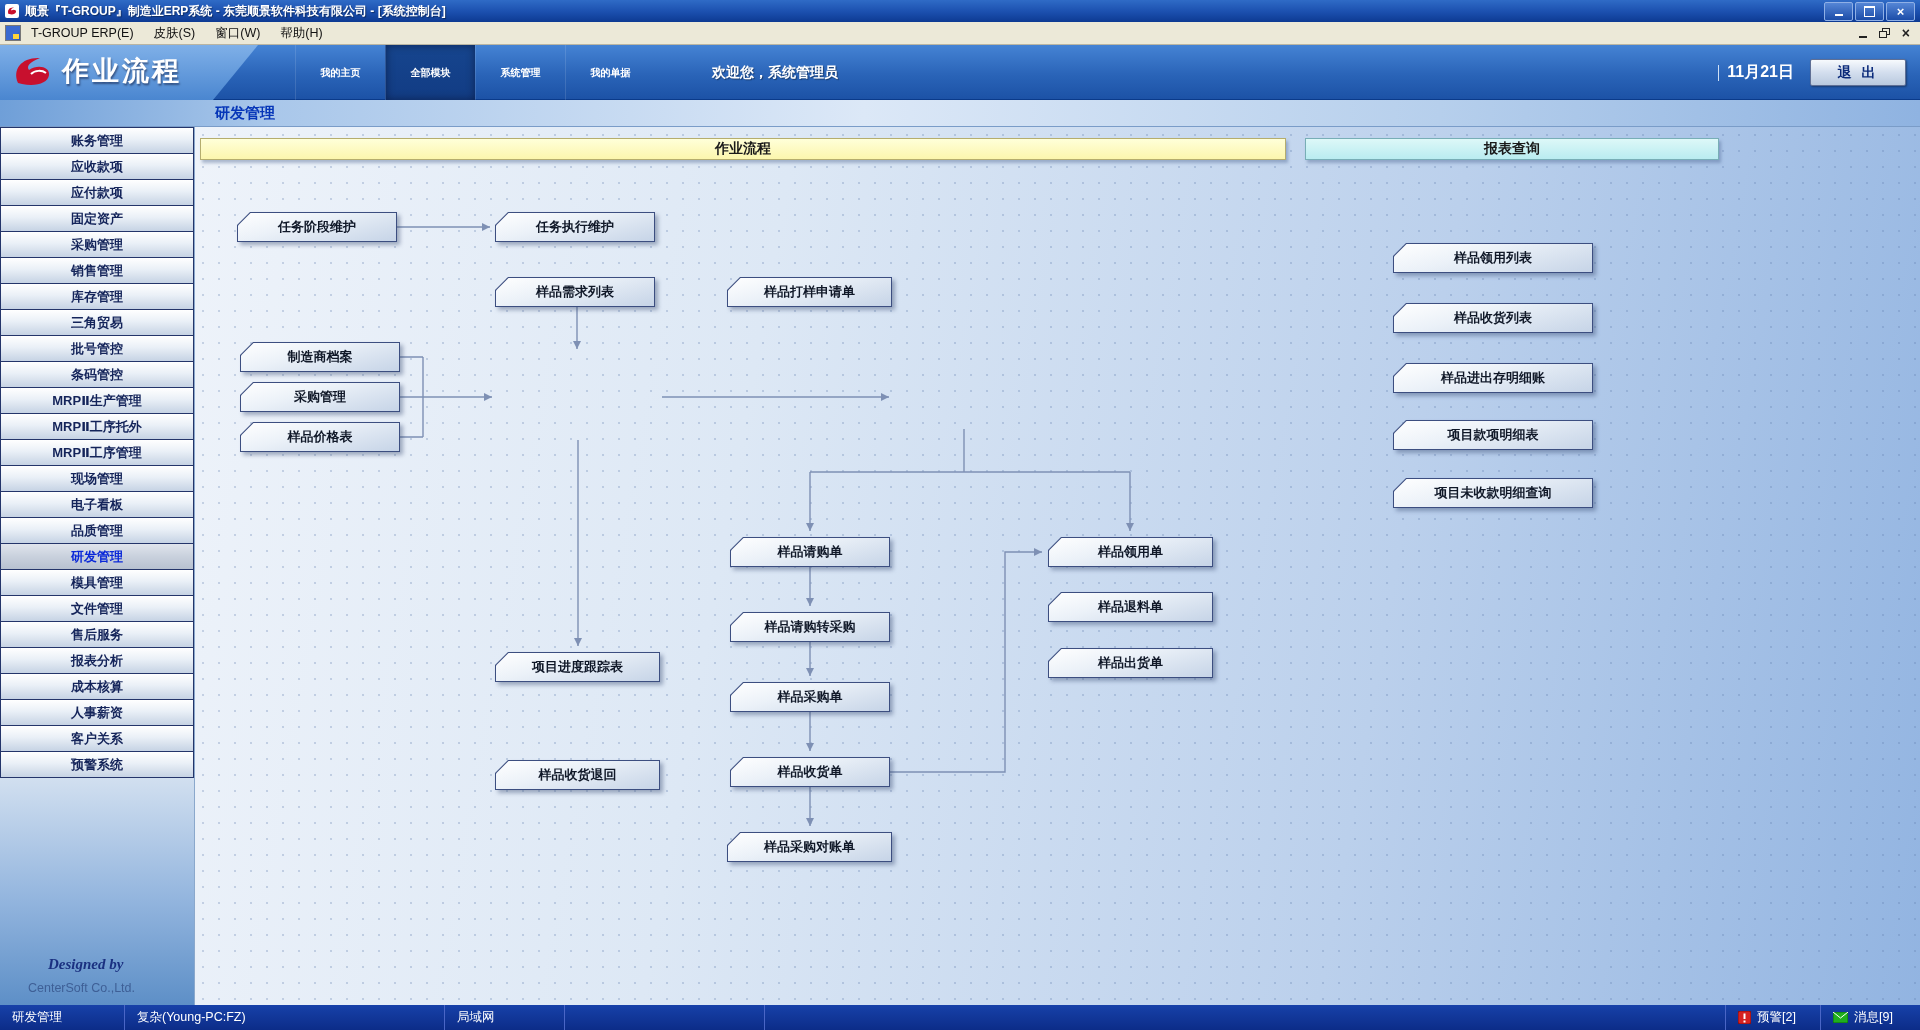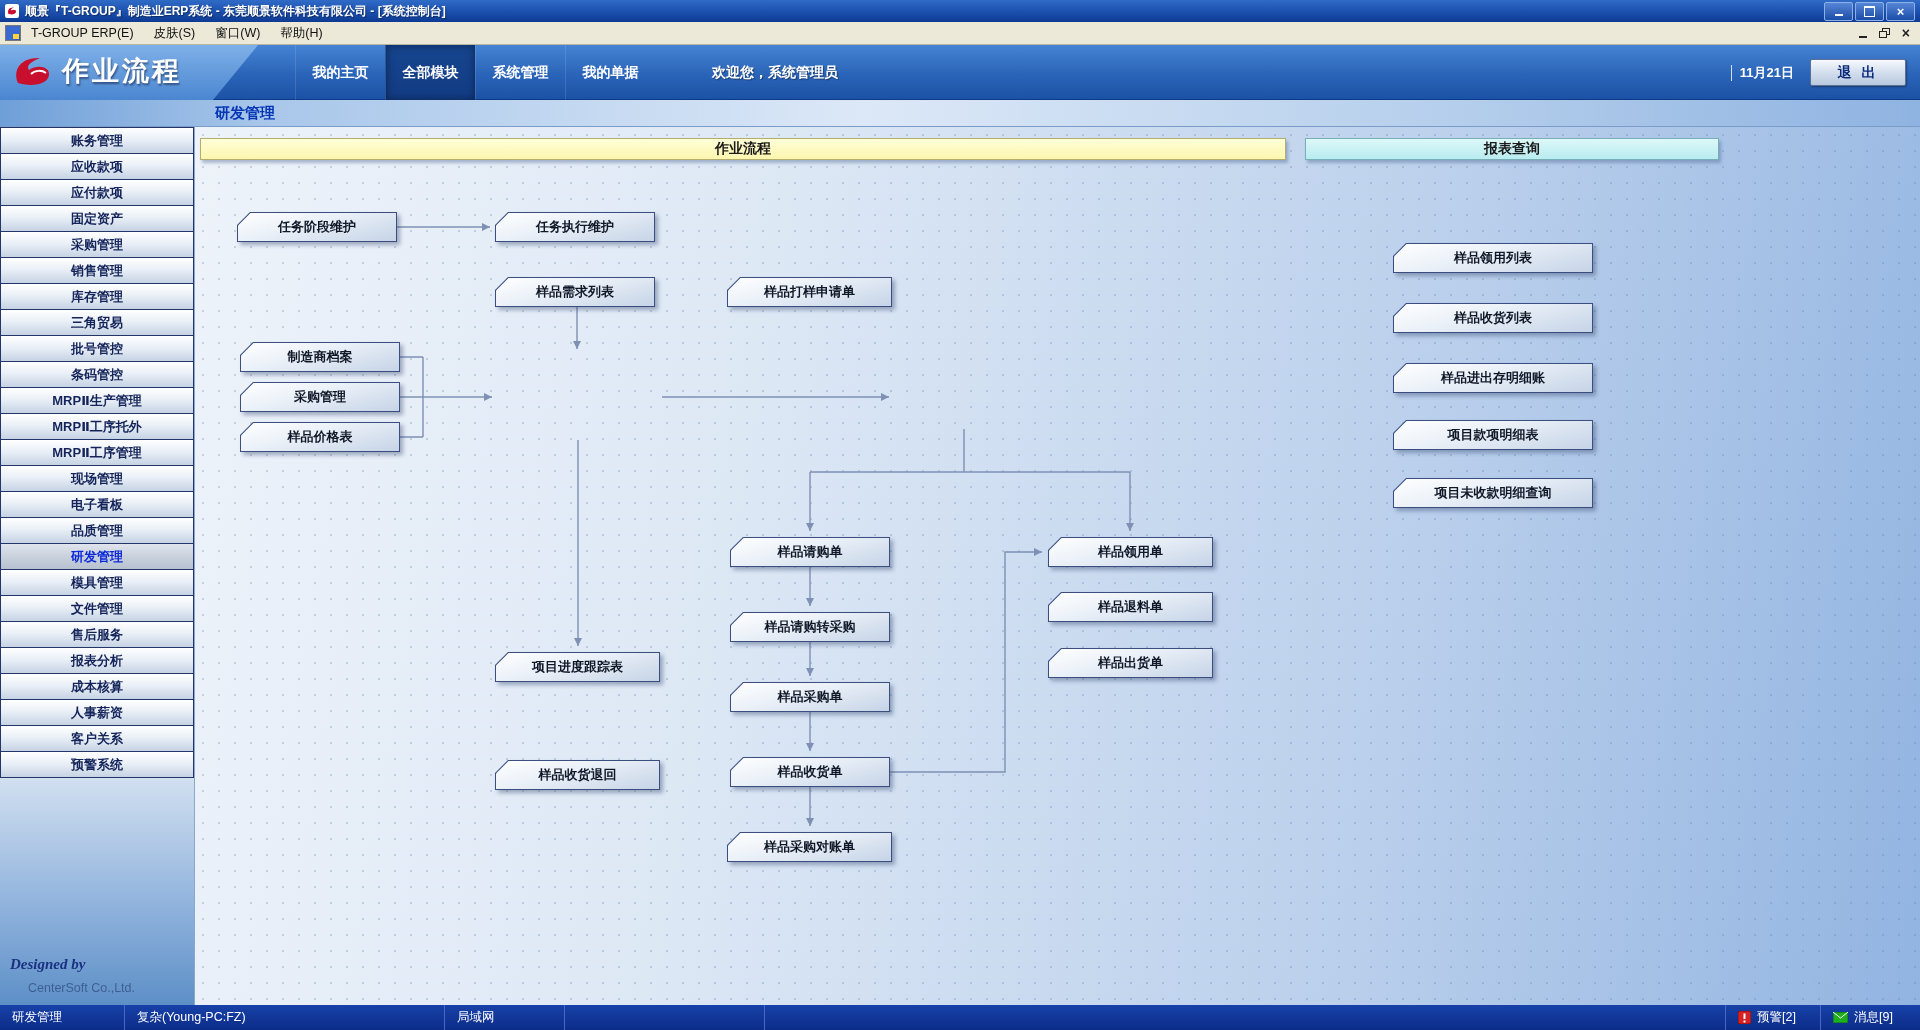--- a/index.html
+++ b/index.html
@@ -36,26 +36,26 @@
   
   .band{position:absolute;left:0;top:45px;width:1920px;height:55px;
     background:linear-gradient(180deg,#4583d4 0%,#2a64b8 55%,#1c52a6 100%);border-bottom:1px solid #0a3a8a;box-sizing:border-box;}
   .logo-light{position:absolute;left:0;top:0;width:258px;height:55px;
     background:linear-gradient(180deg,#7fb0e8,#4a86d0);
     clip-path:polygon(0 0,100% 0,calc(100% - 45px) 100%,0 100%);}
   .logo{position:absolute;left:12px;top:8px;display:flex;align-items:center;gap:8px;}
   .logo-text{font-size:27px;font-weight:bold;color:#fff;letter-spacing:3px;text-shadow:1px 2px 2px rgba(0,0,30,.45);}
   .tabs{position:absolute;left:295px;top:0;height:55px;display:flex;}
   .tab{min-width:90px;padding:0 12px;display:flex;align-items:center;justify-content:center;
-    color:#fff;font-size:14px;font-weight:bold;cursor:pointer;border-left:1px solid rgba(255,255,255,.12);box-sizing:border-box;}
+    color:#fff;font-size:10px;font-weight:bold;cursor:pointer;border-left:1px solid rgba(255,255,255,.12);box-sizing:border-box;}
   .tab.active{background:linear-gradient(180deg,#16458e,#123c84);box-shadow:inset 0 0 8px rgba(0,0,20,.45);}
   .welcome{position:absolute;left:712px;top:0;height:55px;display:flex;align-items:center;
     color:#fff;font-size:14px;font-weight:bold;text-shadow:1px 1px 1px rgba(0,0,0,.4);}
   .band-right{position:absolute;right:14px;top:0;height:55px;display:flex;align-items:center;gap:16px;}
-  .date-wrap{display:flex;align-items:center;gap:8px;color:#fff;font-size:13px;font-weight:bold;}
+  .date-wrap{display:flex;align-items:center;gap:8px;color:#fff;font-size:16px;font-weight:bold;}
   .date-sep{width:1px;height:16px;background:#cfe0f5;}
   .exit-btn{width:94px;height:25px;background:linear-gradient(180deg,#f7fafd 0%,#d3deee 50%,#b9c9de 100%);
     border:1px solid #5f6f95;border-radius:2px;color:#0a2a7a;font-weight:bold;font-size:14px;letter-spacing:3px;
     display:flex;align-items:center;justify-content:center;box-shadow:1px 1px 2px rgba(0,0,0,.35);cursor:pointer;}
 
   
   .subband{position:absolute;left:0;top:100px;width:1920px;height:27px;
     background:linear-gradient(90deg,#6f9fd8 0%,#a9c7ea 14%,#dce8f7 45%,#b6cfec 75%,#8fb3e1 100%);
     border-bottom:1px solid #7a9cc8;box-sizing:border-box;}
   .page-title{position:absolute;left:215px;top:0;height:26px;display:flex;align-items:center;
@@ -65,21 +65,21 @@
   .sidebar{position:absolute;left:0;top:127px;width:195px;height:878px;box-sizing:border-box;
     background:linear-gradient(180deg,#e8eef6 0%,#e4ecf5 70%,#93b5de 88%,#5d8fc7 100%);
     border-right:1px solid #8aa8cc;}
   .side-item{width:194px;height:27px;margin-top:-1px;border:1px solid #24356a;box-sizing:border-box;
     background:linear-gradient(180deg,#ffffff 0%,#eaf0f7 45%,#c6d3e4 100%);
     display:flex;align-items:center;justify-content:center;font-size:13px;font-weight:bold;color:#14245a;cursor:pointer;}
   .side-item:first-child{margin-top:0;}
   .side-item.sel{background:linear-gradient(180deg,#e0e4ec 0%,#c9d1dd 50%,#b7c1d0 100%);color:#0a28d8;}
   .side-footer{position:absolute;left:0;bottom:10px;width:100%;}
   .designed{font-family:"Liberation Serif","DejaVu Serif",serif;font-style:italic;font-weight:bold;
-    color:#1a3080;font-size:15px;padding-left:10px;}
+    color:#1a3080;font-size:15px;padding-left:10px;margin-left:38px;}
   .company{color:#3e5f96;font-size:12.5px;padding-left:28px;margin-top:8px;}
 
   
   .main{position:absolute;left:195px;top:127px;width:1725px;height:878px;overflow:hidden;
     background:linear-gradient(100deg,#eef3fa 0%,#dde8f5 32%,#bbd0ec 68%,#92b4e1 100%);}
   .main::before{content:"";position:absolute;inset:0;
     background-image:radial-gradient(rgba(90,120,170,.28) 1px,transparent 1.4px);background-size:16px 16px;}
   .sec{position:absolute;height:22px;display:flex;align-items:center;justify-content:center;
     font-size:14px;font-weight:bold;color:#1a1a1a;box-shadow:2px 3px 3px rgba(70,95,140,.4);box-sizing:border-box;}
   .sec-process{left:5px;top:11px;width:1086px;background:linear-gradient(180deg,#ffffd9,#fcf6ad);border:1px solid #b5ad6e;}

